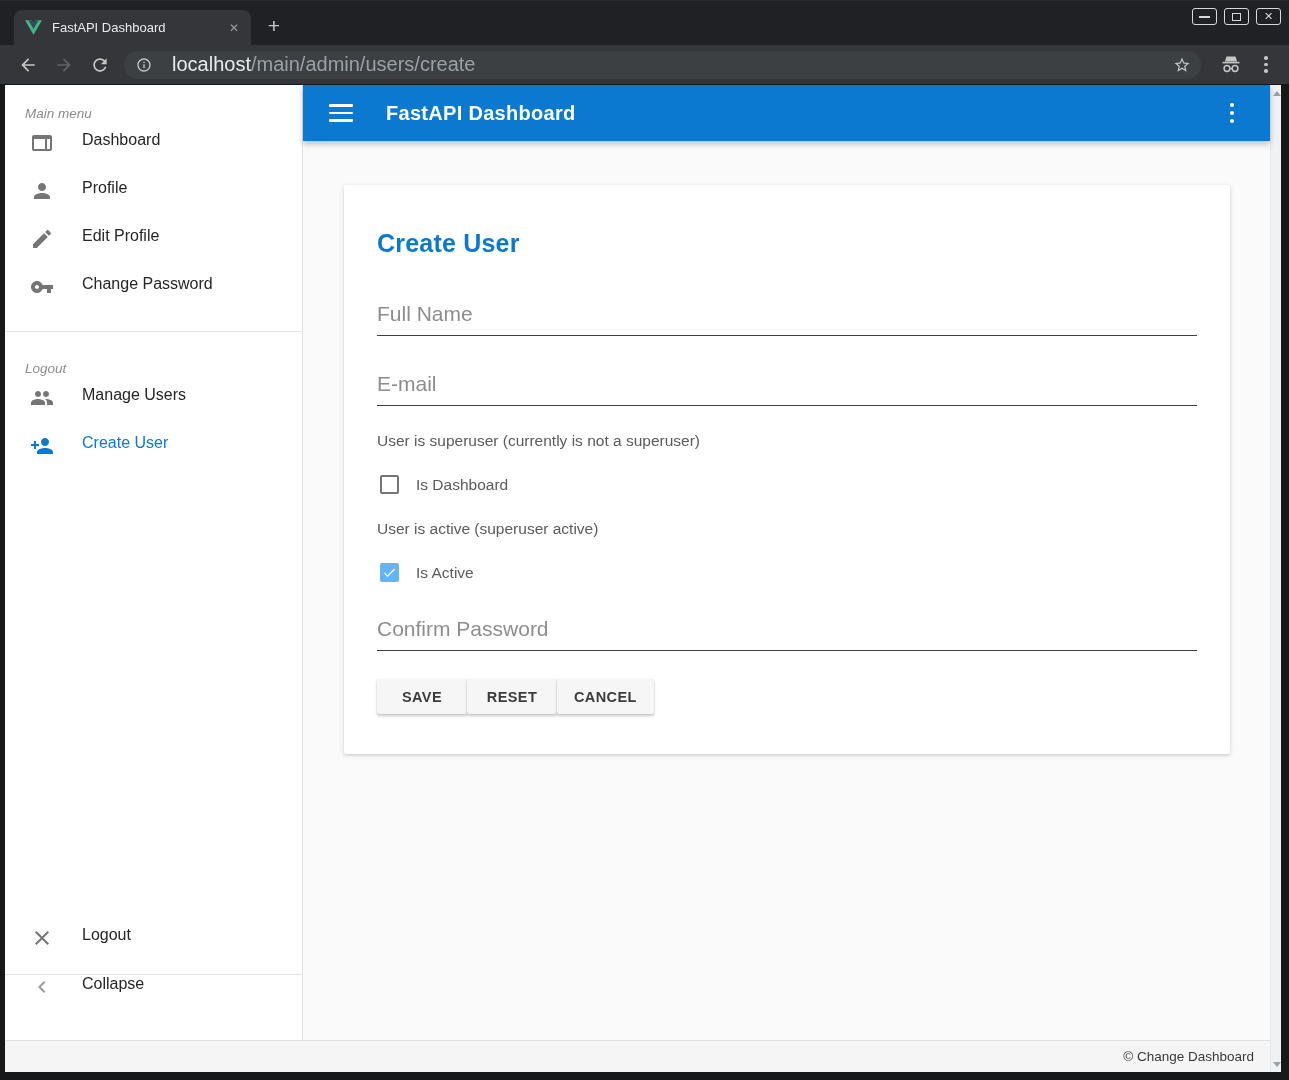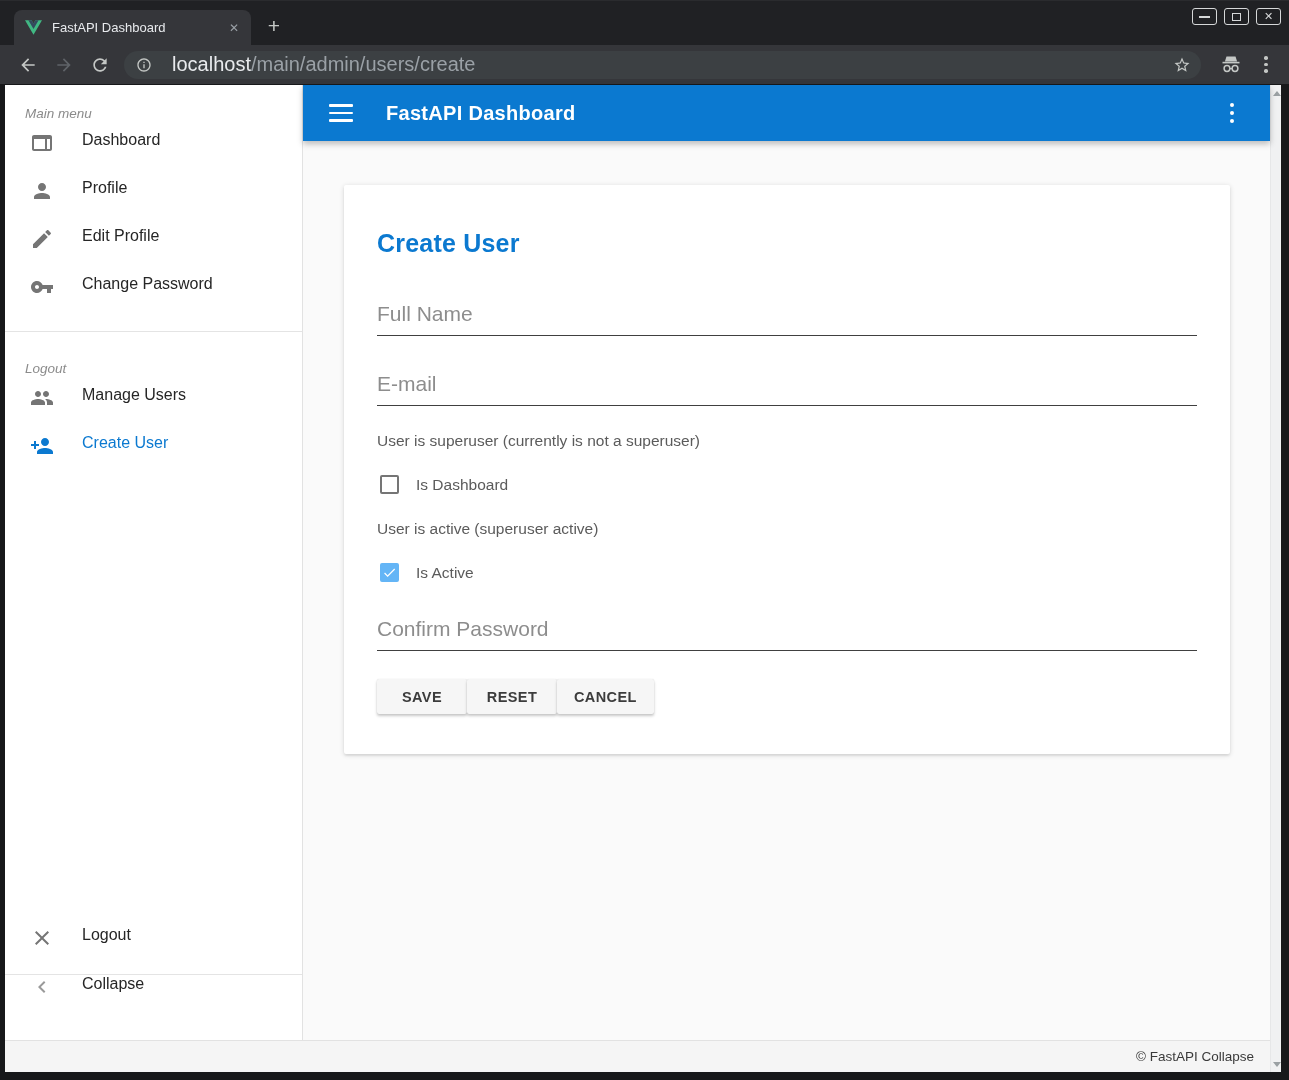--- a/index.html
+++ b/index.html
@@ -315,21 +315,21 @@
 
         <div class="btn-row">
           <button class="btn">SAVE</button>
           <button class="btn">RESET</button>
           <button class="btn">CANCEL</button>
         </div>
       </div>
     </div>
 
     <div class="footer">
-      <span>© FastAPI Collapse</span>
+      <span>© Change Dashboard</span>
     </div>
 
     <div class="scrollbar">
       <span class="sb-arrow up">
           <i class="tri-up"></i>
         </span>
       <span class="sb-arrow down">
           <i class="tri-down"></i>
         </span>
     </div>

